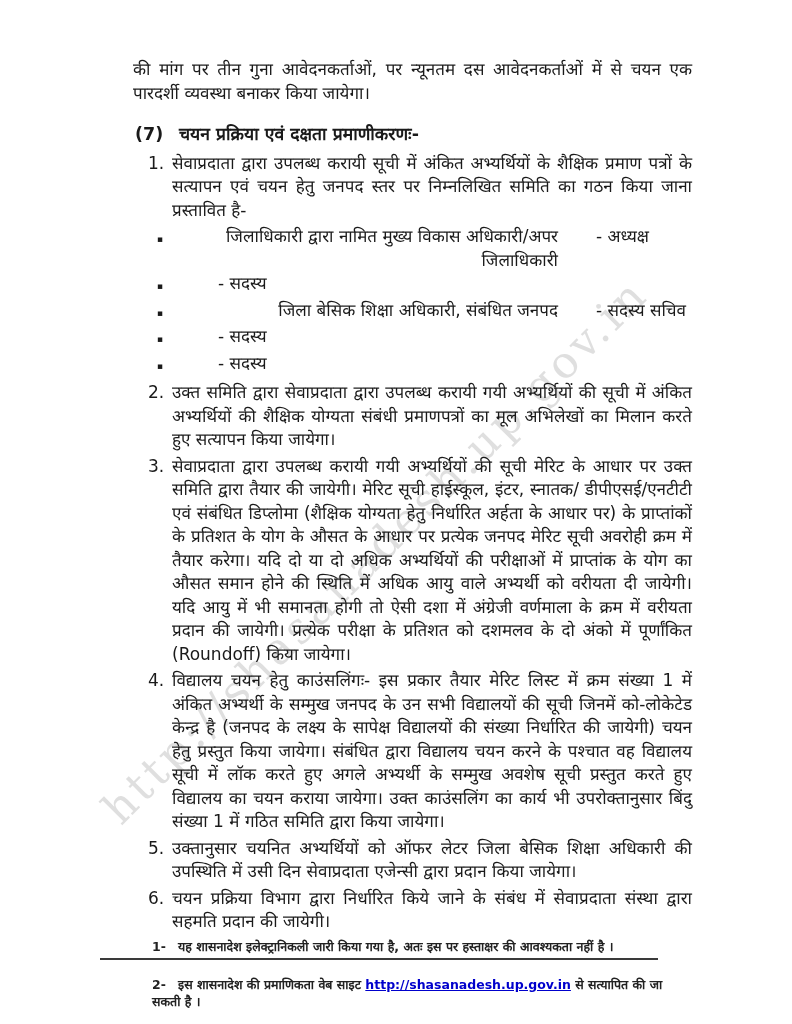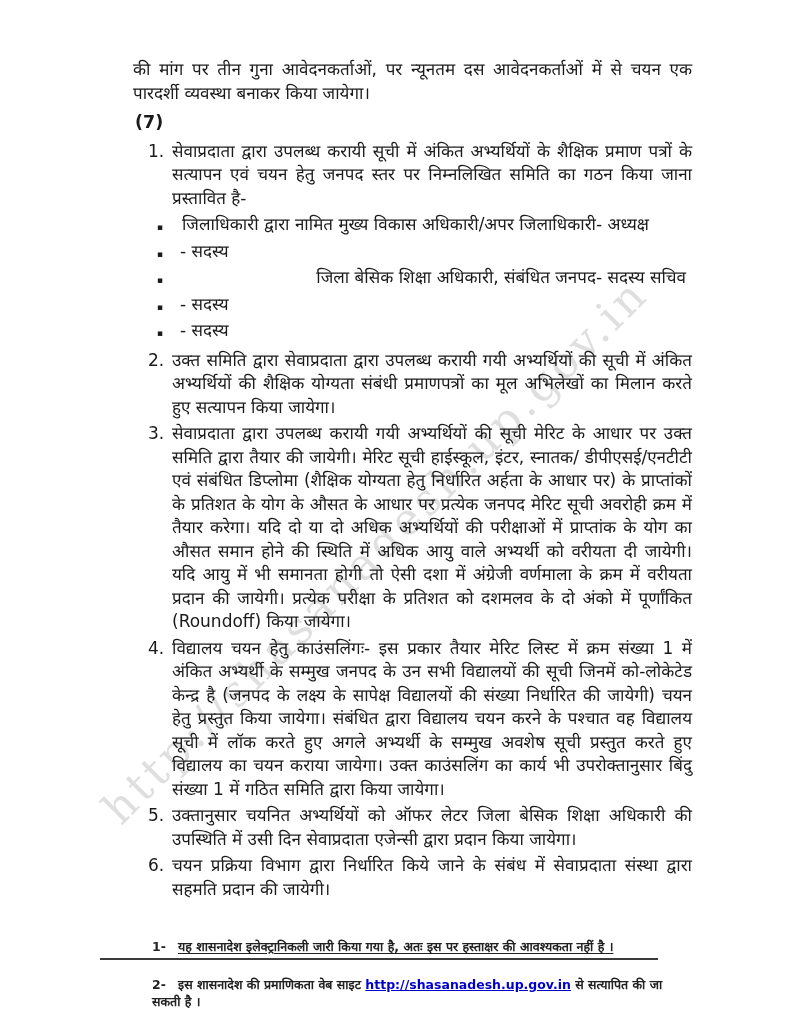--- a/index.html
+++ b/index.html
@@ -26,21 +26,21 @@
     font-family:"DejaVu Serif", serif;
   }
   .content {
     position:absolute;
     left:133px; top:58px;
     width:559px;
     font-size:17px;
     line-height:23.5px;
     text-align:justify;
   }
-  .para { margin-bottom:6px; }
+  .para { margin-bottom:18px; }
   .heading {
     display:flex;
     font-weight:bold;
     font-size:17.5px;
     margin:6px 0 5px 2px;
     text-align:left;
   }
   .heading .hnum { width:44px; flex:0 0 44px; }
   .olist { }
   .li {
@@ -63,49 +63,51 @@
     flex:0 0 23px;
     font-size:9px;
     line-height:23.5px;
   }
   .crow .member { flex:1; text-align:right; }
   .crow .role {
     flex:0 0 96px;
     width:96px;
     text-align:left;
     white-space:nowrap;
+    margin-left:38px;
   }
   .ulead { text-underline-offset:3px; }
 
   
   .footer { position:absolute; left:0; top:936px; width:792px; font-size:12.5px; font-weight:bold; color:#222; }
   .fnote1 {
     position:absolute; left:100px; top:2px; width:558px;
     border-bottom:2px solid #3a3a3a;
     padding:0 0 3px 52px;
   }
   .fnote1 .fnum { display:inline-block; width:26px; }
-  .fnote1 .ftext { text-decoration:underline; text-underline-offset:2px;text-align:right; }
+  .fnote1 .ftext { text-underline-offset:2px;text-align:right; }
   .fnote2 { position:absolute; left:152px; top:40px; width:520px; }
   .fnote2 .fnum { display:inline-block; width:26px; }
   .flink { text-decoration:underline; cursor:pointer; }
 </style>
 </head>
 <body>
 
 <div class="page">
 
   <div class="watermark">http://shasanadesh.up.gov.in</div>
 
   <div class="content">
 
     <div class="para">की मांग पर तीन गुना आवेदनकर्ताओं, पर न्यूनतम दस आवेदनकर्ताओं में से चयन एक पारदर्शी व्यवस्था बनाकर किया जायेगा।</div>
 
     <div class="heading">
       <span class="hnum">(7)</span>
+      <span>चयन प्रक्रिया एवं दक्षता प्रमाणीकरणः-</span>
     </div>
 
     <div class="olist">
 
       <div class="li">
         <span class="num">1.</span>
         <span class="txt">सेवाप्रदाता द्वारा उपलब्ध करायी सूची में अंकित अभ्यर्थियों के शैक्षिक प्रमाण पत्रों के सत्यापन एवं चयन हेतु जनपद स्तर पर निम्नलिखित समिति का गठन किया जाना प्रस्तावित है-</span>
       </div>
 
       <div class="committee">

